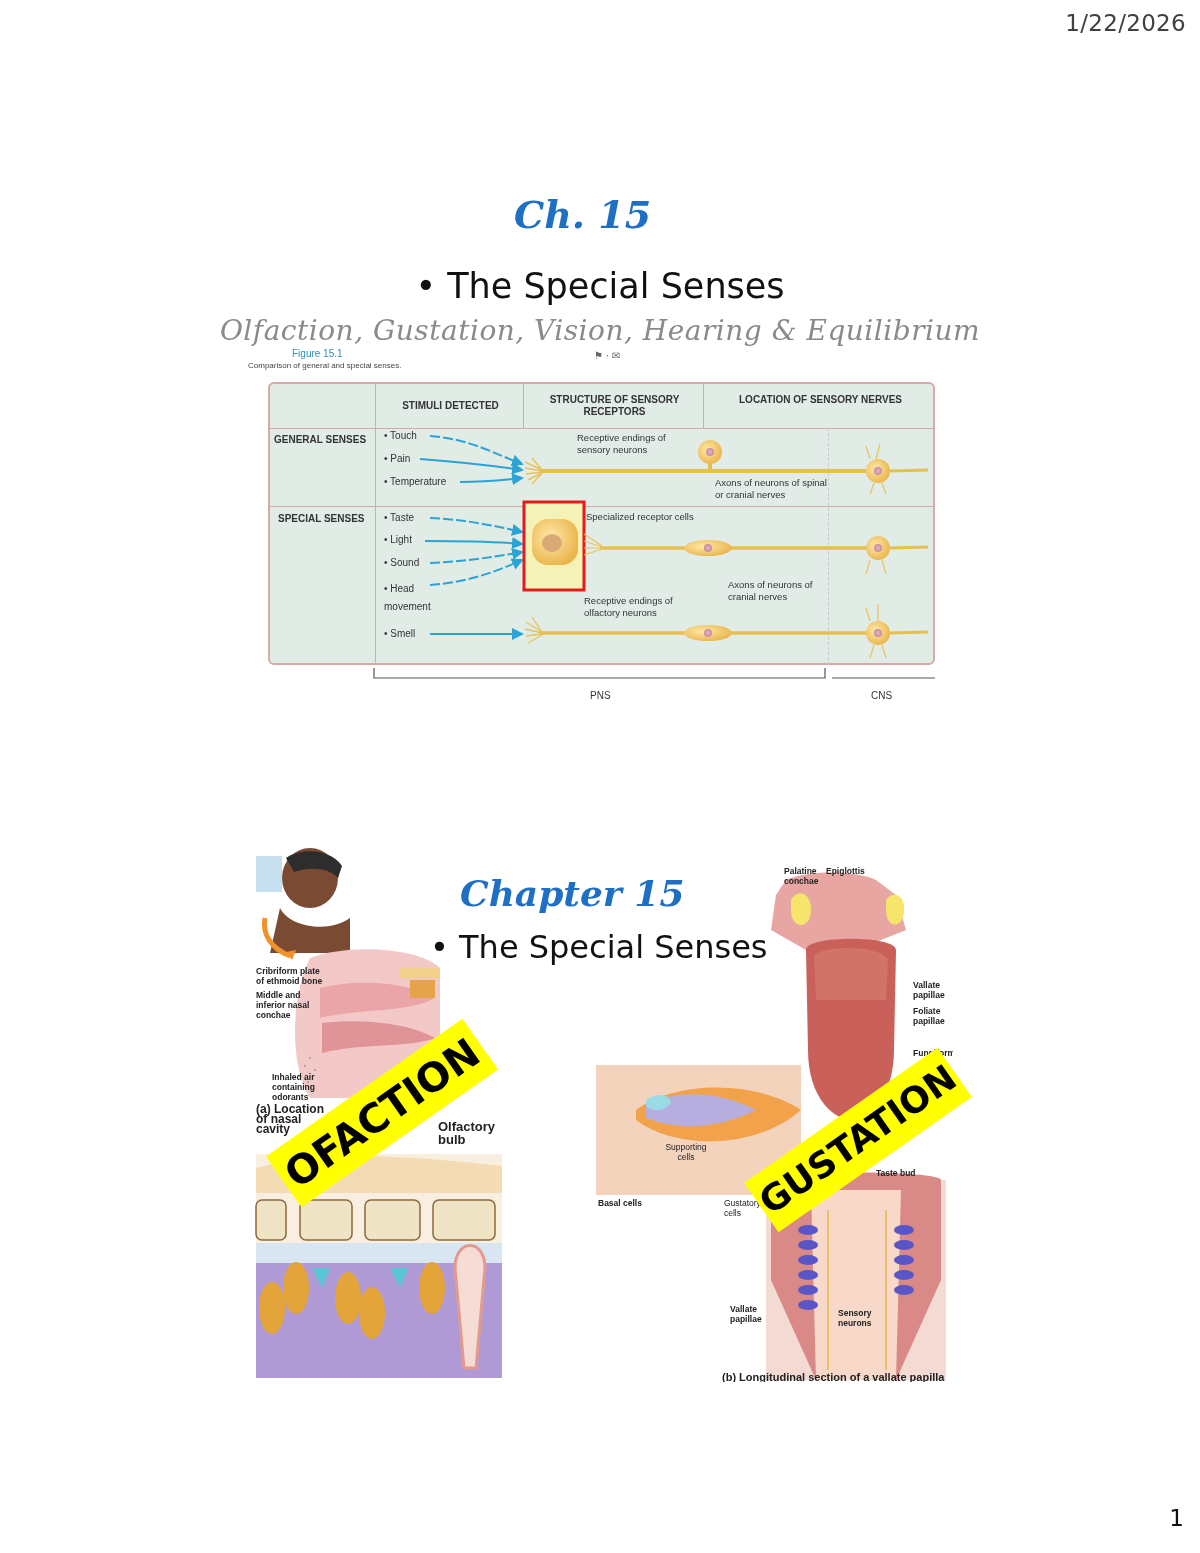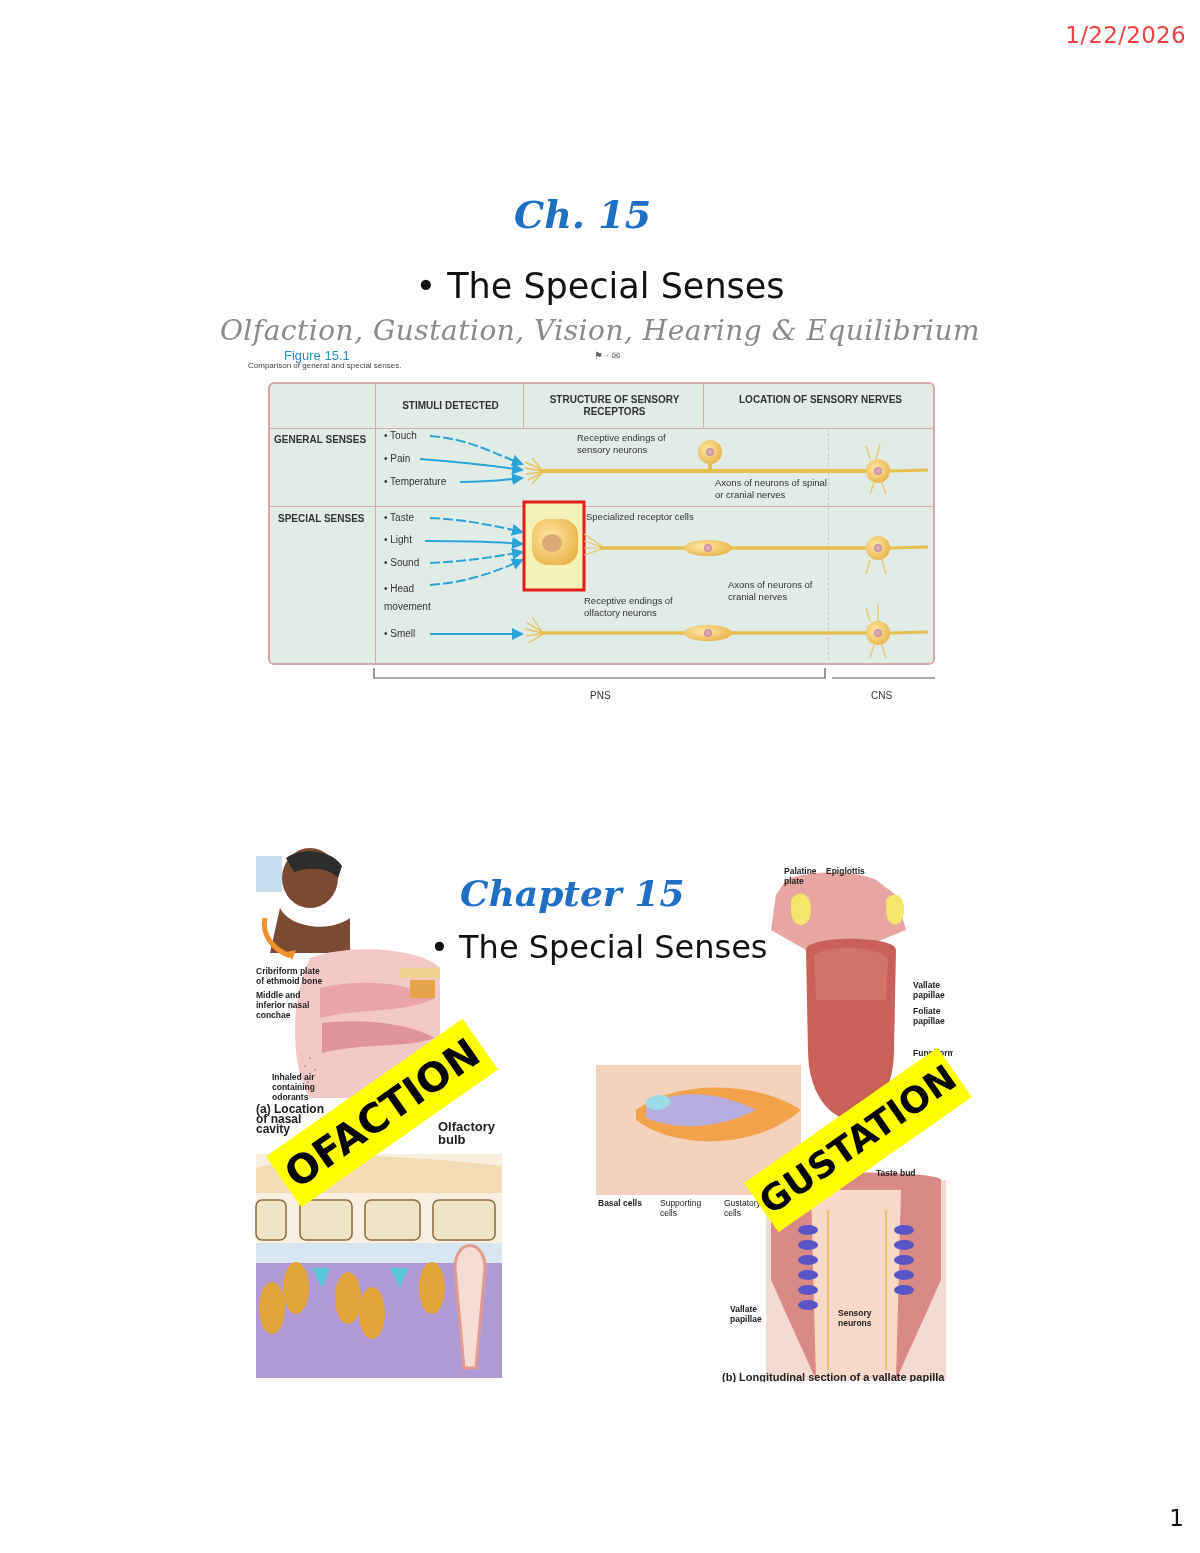--- a/index.html
+++ b/index.html
@@ -1,25 +1,25 @@
 <!DOCTYPE html>
 <html><head>
 <meta charset="utf-8">
 <style>
   html, body { margin: 0; padding: 0; background: #ffffff; }
   body { width: 1200px; height: 1553px; position: relative; overflow: hidden; font-family: "Liberation Sans", sans-serif; color: #111; }
   .abs { position: absolute; }
-  .hdr-date { top: 10px; right: 14px; font-size: 23px; font-family: "DejaVu Sans", sans-serif; color: #ef4444; letter-spacing: 0.3px; margin-top: 12px; }
+  .hdr-date { top: 10px; right: 14px; font-size: 23px; font-family: "DejaVu Sans", sans-serif; color: #404040; letter-spacing: 0.3px; }
   .page-num { bottom: 22px; right: 16px; font-size: 23px; font-family: "DejaVu Sans", sans-serif; }
 
   
   .s1-title { top: 192px; left: 0; width: 1165px; text-align: center; font-family: "DejaVu Serif", serif; font-style: italic; font-weight: bold; color: #1f6fc4; font-size: 38px; }
   .s1-bullet { top: 266px; left: 0; width: 1200px; text-align: center; font-size: 35px; font-family: "DejaVu Sans", sans-serif; color: #111; }
   .s1-sub { top: 314px; left: 0; width: 1200px; text-align: center; font-size: 28px; font-family: "DejaVu Serif", serif; font-style: italic; color: #8a8a8a; letter-spacing: 0.5px; }
-  .fig-label { top: 348px; left: 252px; font-size: 13px; color: #2b8fbf; padding-left: 32px; }
+  .fig-label { top: 348px; left: 260px; font-size: 10px; color: #2b8fbf; padding-left: 32px; }
   .fig-caption { top: 361px; left: 248px; font-size: 8px; color: #444; }
   .fig-icons { top: 350px; left: 594px; font-size: 10px; color: #666; }
 
   .tbl { top: 382px; left: 268px; width: 667px; height: 283px; background: #e2ece6; border: 2px solid #d9a8a8; border-radius: 6px; box-sizing: border-box; }
   .tbl .hrow { position: absolute; left: 0; top: 0; width: 100%; height: 44px; border-bottom: 1px solid #d9a8a8; }
   .tbl .vline { position: absolute; top: 0; width: 1px; background: #d9a8a8; }
   .tbl .hline { position: absolute; left: 0; height: 1px; background: #d9a8a8; width: 100%; }
   .th { position: absolute; font-size: 10px; font-weight: bold; color: #333; text-align: center; line-height: 12px; }
   .rowhdr { position: absolute; font-size: 10px; font-weight: bold; color: #333; }
   .stim { position: absolute; font-size: 10px; color: #333; }
@@ -233,28 +233,28 @@
         <ellipse cx="212" cy="455" rx="10" ry="5"></ellipse>
       <ellipse cx="308" cy="380" rx="10" ry="5"></ellipse>
         <ellipse cx="308" cy="395" rx="10" ry="5"></ellipse>
         <ellipse cx="308" cy="410" rx="10" ry="5"></ellipse>
       <ellipse cx="308" cy="425" rx="10" ry="5"></ellipse>
         <ellipse cx="308" cy="440" rx="10" ry="5"></ellipse>
     </g>
     <path d="M232,360 L232,520 M290,360 L290,520" stroke="#e7c26a" stroke-width="2"></path>
   </svg>
 
-  <div class="lbl" style="left:784px;top:866px;width:36px;">Palatine plate</div>
+  <div class="lbl" style="left:784px;top:866px;width:36px;">Palatine conchae</div>
   <div class="lbl" style="left:826px;top:866px;">Epiglottis</div>
   <div class="lbl" style="left:913px;top:980px;width:40px;">Vallate papillae</div>
   <div class="lbl" style="left:913px;top:1006px;width:40px;">Foliate papillae</div>
   <div class="lbl" style="left:913px;top:1048px;width:40px;overflow:hidden;height:10px;">Fungiform papillae</div>
 
   <div class="lbl" style="left:598px;top:1198px;">Basal cells</div>
-  <div class="lbl" style="left:660px;top:1198px;width:52px;font-weight:normal;">Supporting cells</div>
+  <div class="lbl" style="left:660px;top:1142px;width:52px;font-weight:normal;text-align:center;">Supporting cells</div>
   <div class="lbl" style="left:724px;top:1198px;width:46px;font-weight:normal;">Gustatory cells</div>
   <div class="lbl" style="left:876px;top:1168px;">Taste bud</div>
   <div class="lbl" style="left:730px;top:1304px;width:40px;">Vallate papillae</div>
   <div class="lbl" style="left:838px;top:1308px;width:44px;">Sensory neurons</div>
   <div class="lbl" style="left:722px;top:1372px;width:232px;white-space:nowrap;overflow:hidden;font-size:11px;">(b) Longitudinal section of a vallate papilla</div>
 
   <div class="stamp" style="left:740px;top:1110px;width:236px;height:60px;line-height:60px;font-size:36px;transform:rotate(-35deg);">GUSTATION</div>
 </section>
 
 </body></html>

